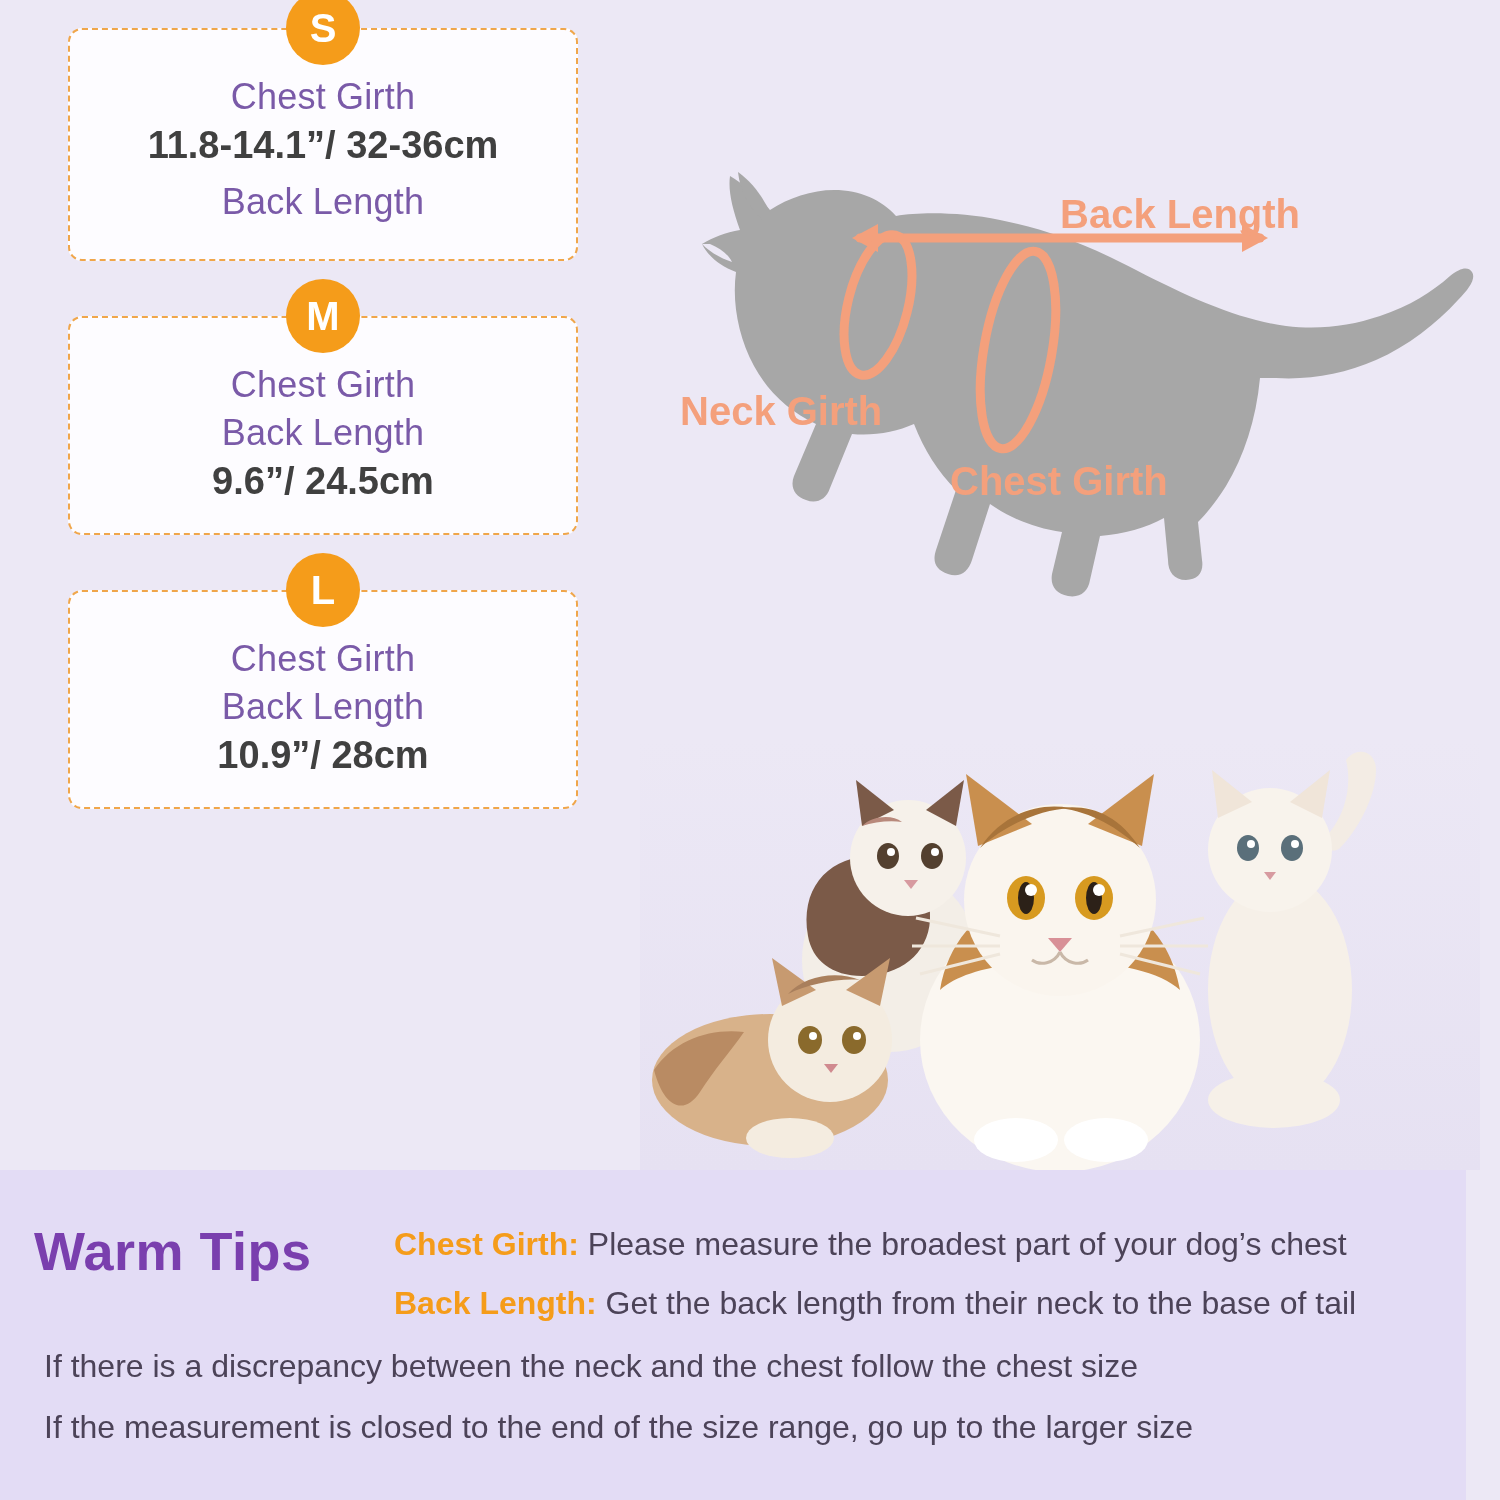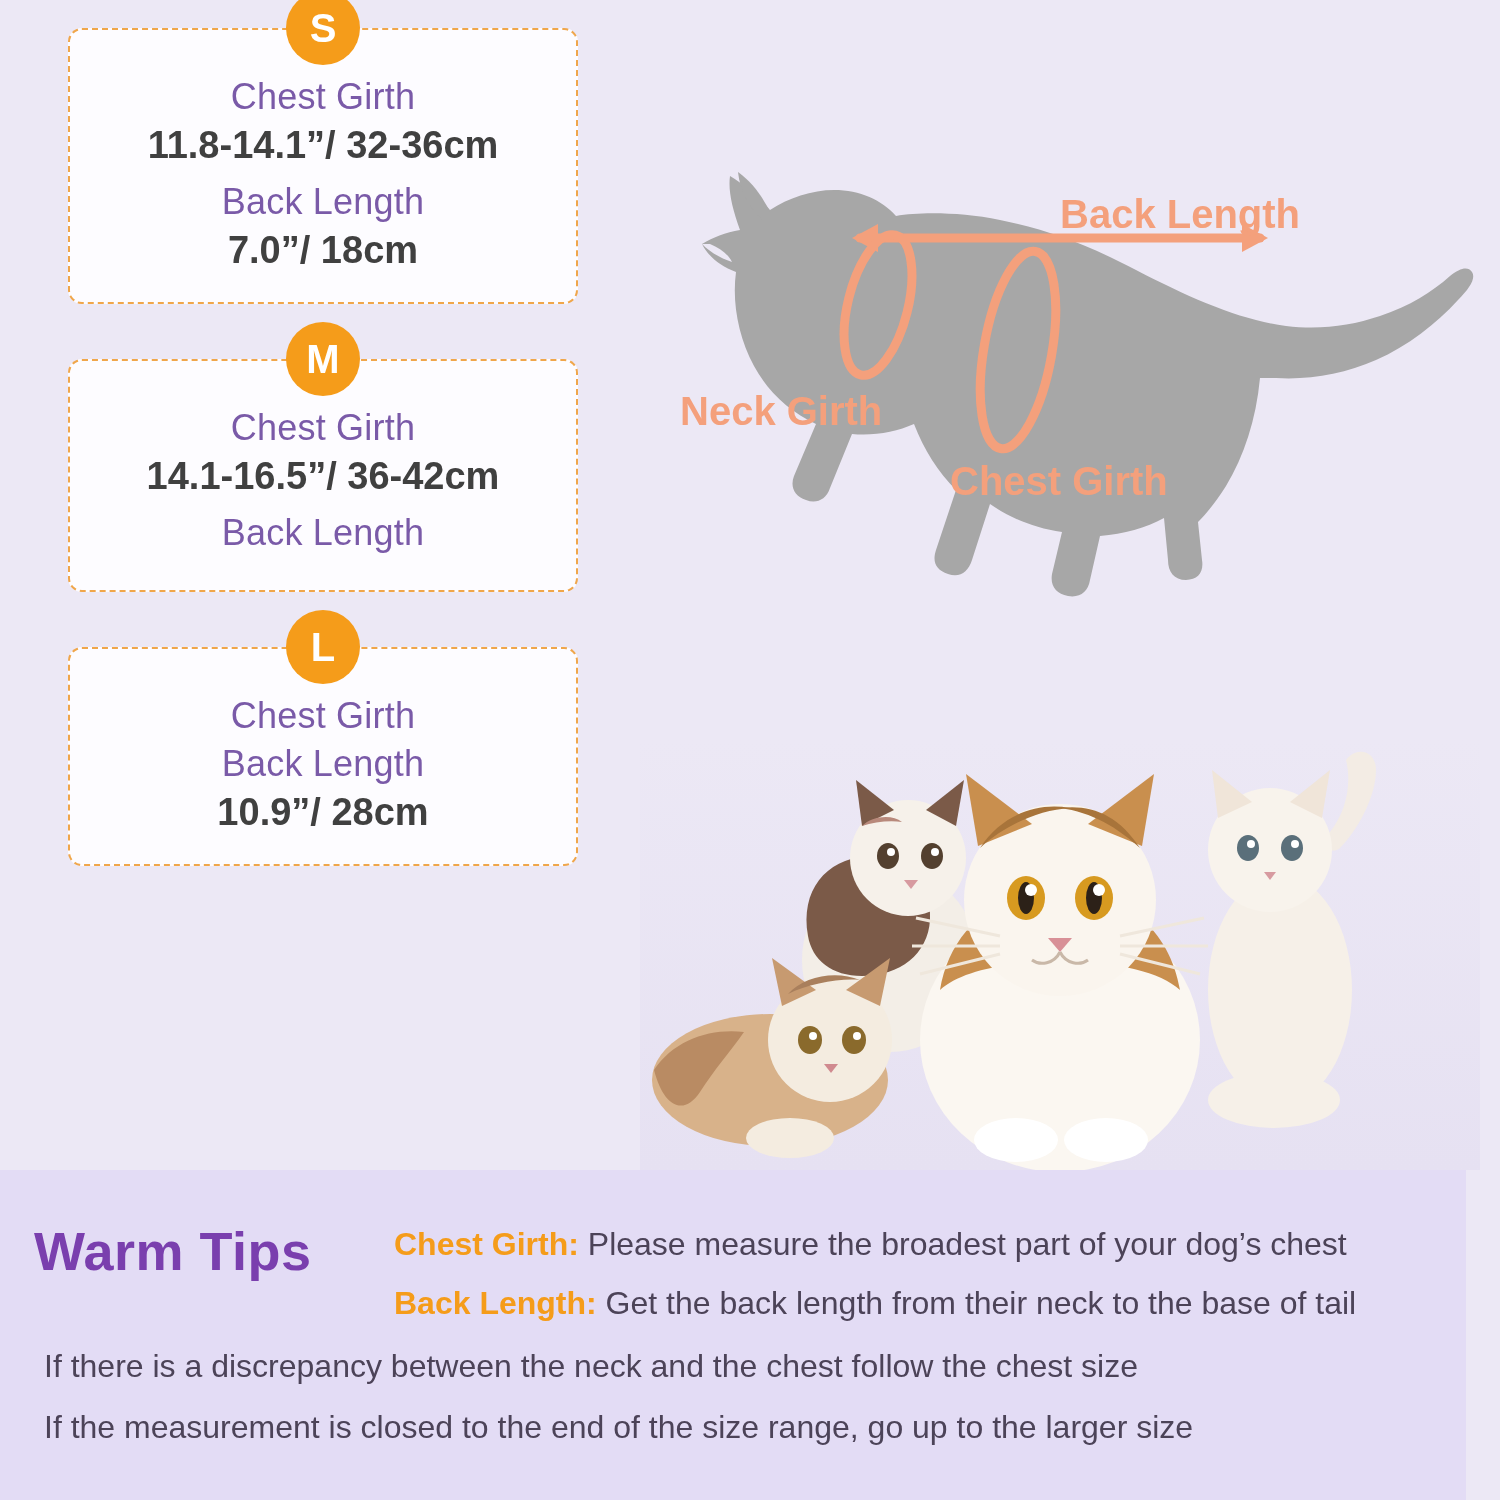--- a/index.html
+++ b/index.html
@@ -119,30 +119,29 @@
 <div id="page">
 
   <div class="cards">
 
     <div class="card-wrap">
       <div class="badge">S</div>
       <div class="card">
         <div class="lbl">Chest Girth</div>
         <div class="val">11.8-14.1”/ 32-36cm</div>
         <div class="lbl">Back Length</div>
-        <div class="val">7.0”/ 18cm</div>
       </div>
     </div>
 
     <div class="card-wrap">
       <div class="badge">M</div>
       <div class="card">
         <div class="lbl">Chest Girth</div>
-        <div class="val">14.1-16.5”/ 36-42cm</div>
         <div class="lbl">Back Length</div>
+        <div class="val">9.6”/ 24.5cm</div>
       </div>
     </div>
 
     <div class="card-wrap">
       <div class="badge">L</div>
       <div class="card">
         <div class="lbl">Chest Girth</div>
         <div class="lbl">Back Length</div>
         <div class="val">10.9”/ 28cm</div>
       </div>

